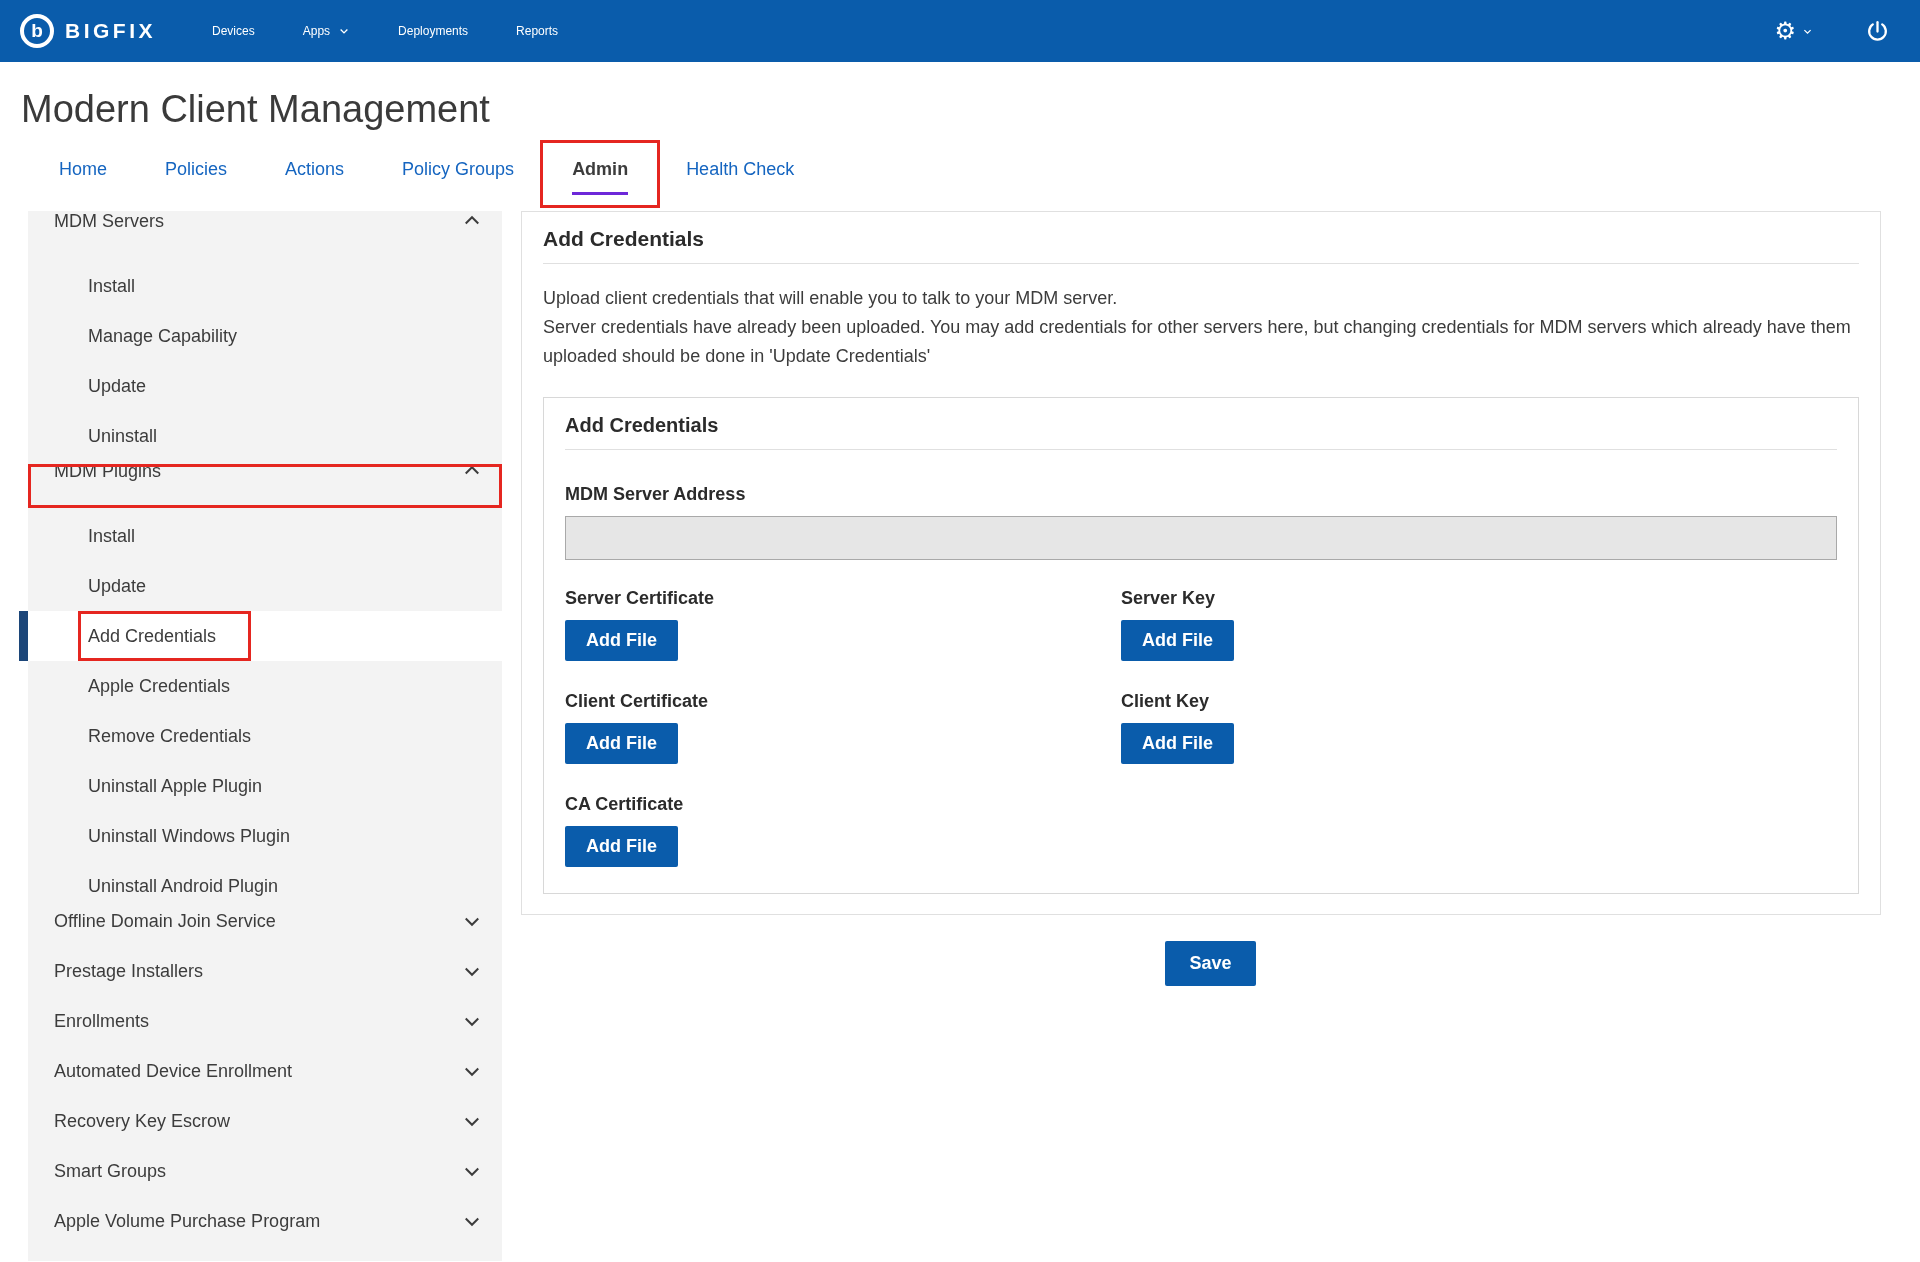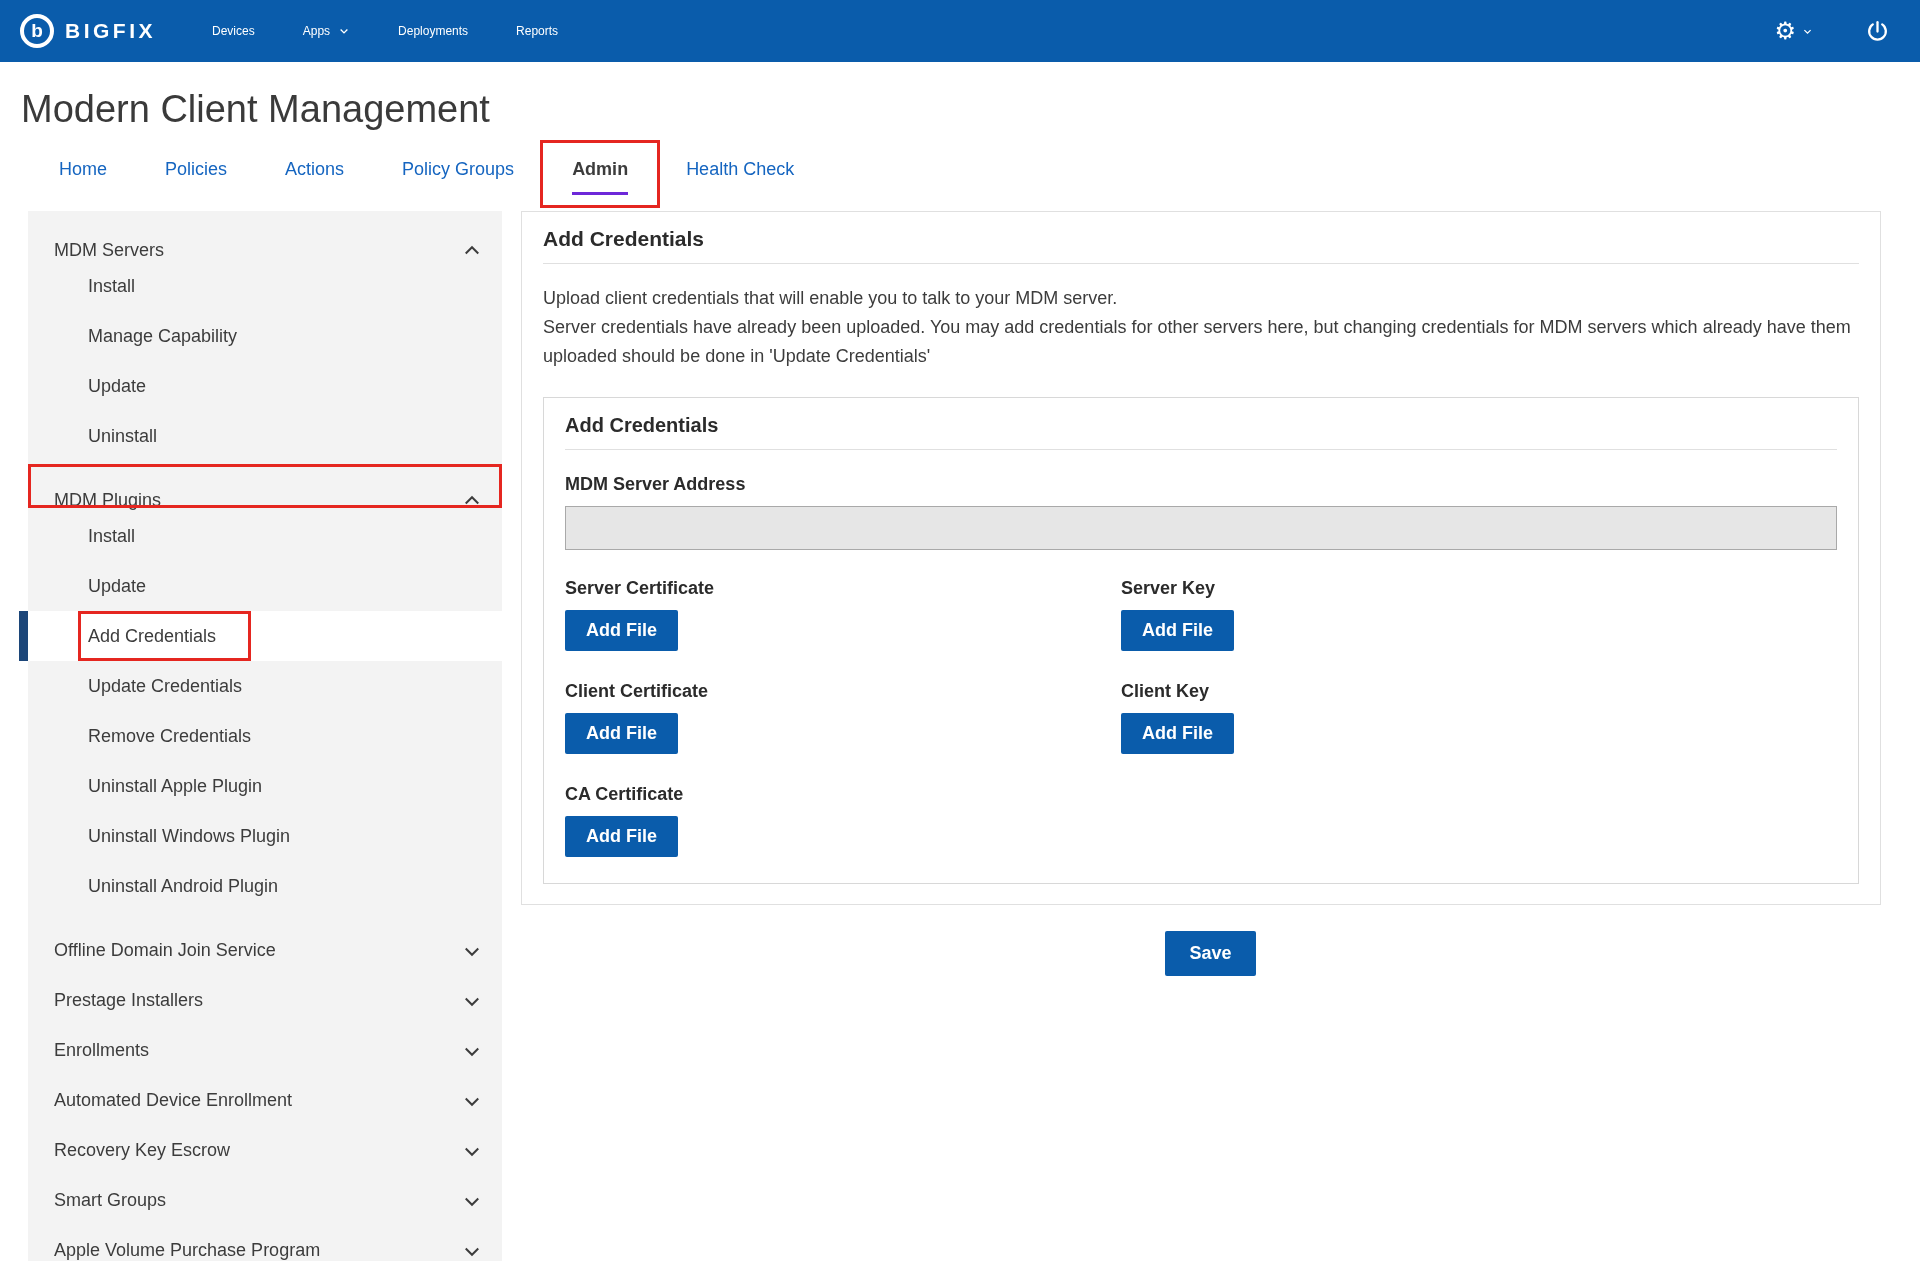--- a/index.html
+++ b/index.html
@@ -60,21 +60,21 @@
     border-bottom: 3px solid #6d28d9;
     padding-bottom: 12px;
   }
 
   
   .layout { display: flex; align-items: flex-start; padding-left: 28px; margin-top: 2px; }
 
   
   .sidebar { width: 474px; background: #f3f3f3; font-size: 18px; }
   .side-header {
-    height: 50px; display: flex; align-items: flex-end;
+    height: 50px; display: flex; align-items: flex-start;
     padding: 0 20px 0 26px; cursor: pointer; position: relative;
   }
   .side-header .lbl { flex: 1; }
   .side-item {
     height: 50px; display: flex; align-items: center;
     padding-left: 60px; cursor: pointer; position: relative;
   }
   .side-item.selected { background: #ffffff; }
   .sel-bar {
     position: absolute; left: -9px; top: 0; bottom: 0; width: 9px;
@@ -96,21 +96,21 @@
     padding-bottom: 12px; border-bottom: 1px solid #e0e0e0;
   }
   .desc { margin-top: 20px; font-size: 18px; line-height: 29px; color: #3c3c3c; }
 
   .card { margin-top: 26px; border: 1px solid #d8d8d8; padding: 16px 21px 26px; }
   .card-heading {
     font-size: 20px; font-weight: 700; color: #2b2b2b;
     padding-bottom: 12px; border-bottom: 1px solid #e0e0e0;
   }
   .field-label { font-size: 18px; font-weight: 700; color: #2b2b2b; }
-  .addr-label { margin-top: 24px; }
+  .addr-label { margin-top: 34px; }
   .addr-input {
     display: block; margin-top: 11px; width: 100%; height: 44px;
     background: #e6e6e6; border: 1px solid #a9a9a9;
     font: 18px "Liberation Sans", sans-serif; padding: 0 10px; color: #3c3c3c;
   }
   .grid {
     display: grid; grid-template-columns: 556px 1fr;
     row-gap: 30px; margin-top: 28px;
   }
   .btn {
@@ -224,21 +224,21 @@
     </div>
     <div class="side-item">
       <span>Update</span>
     </div>
     <div class="side-item selected">
       <span class="sel-bar"></span>
       <span>Add Credentials</span>
       <span class="annotation ann-addcred"></span>
     </div>
     <div class="side-item">
-      <span>Update Credentials</span>
+      <span>Apple Credentials</span>
     </div>
     <div class="side-item">
       <span>Remove Credentials</span>
     </div>
     <div class="side-item">
       <span>Uninstall Apple Plugin</span>
     </div>
     <div class="side-item">
       <span>Uninstall Windows Plugin</span>
     </div>

